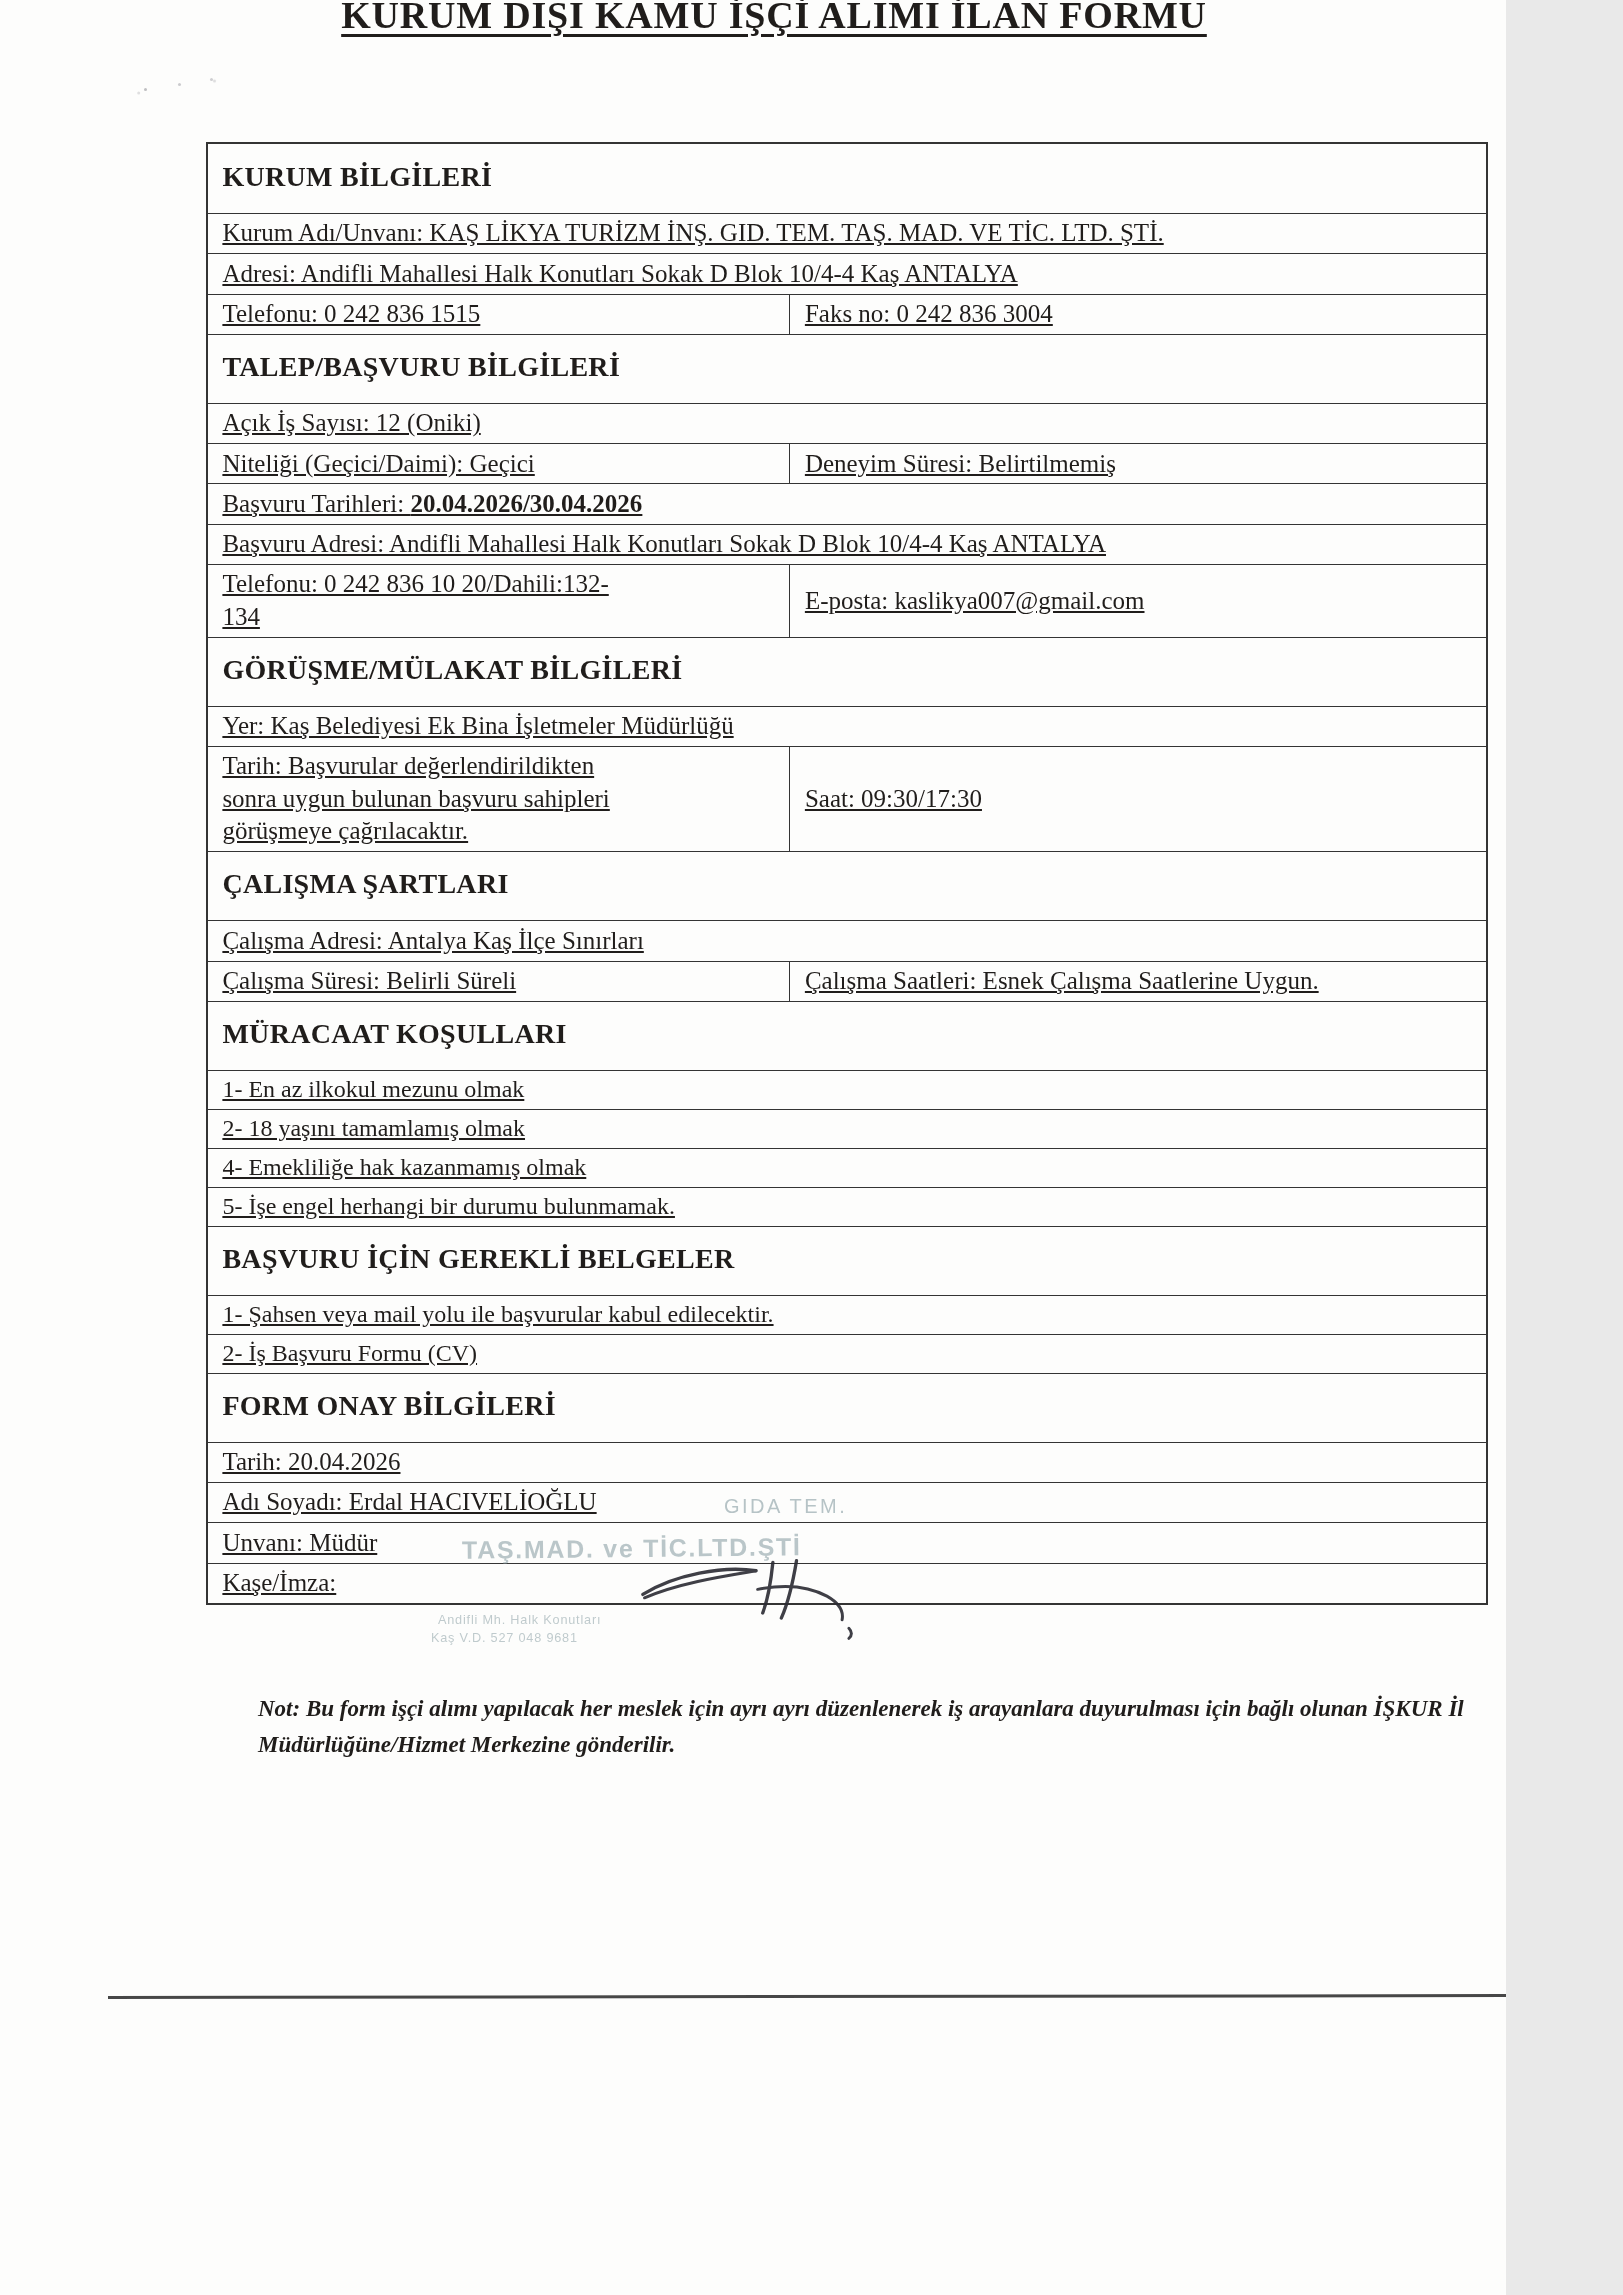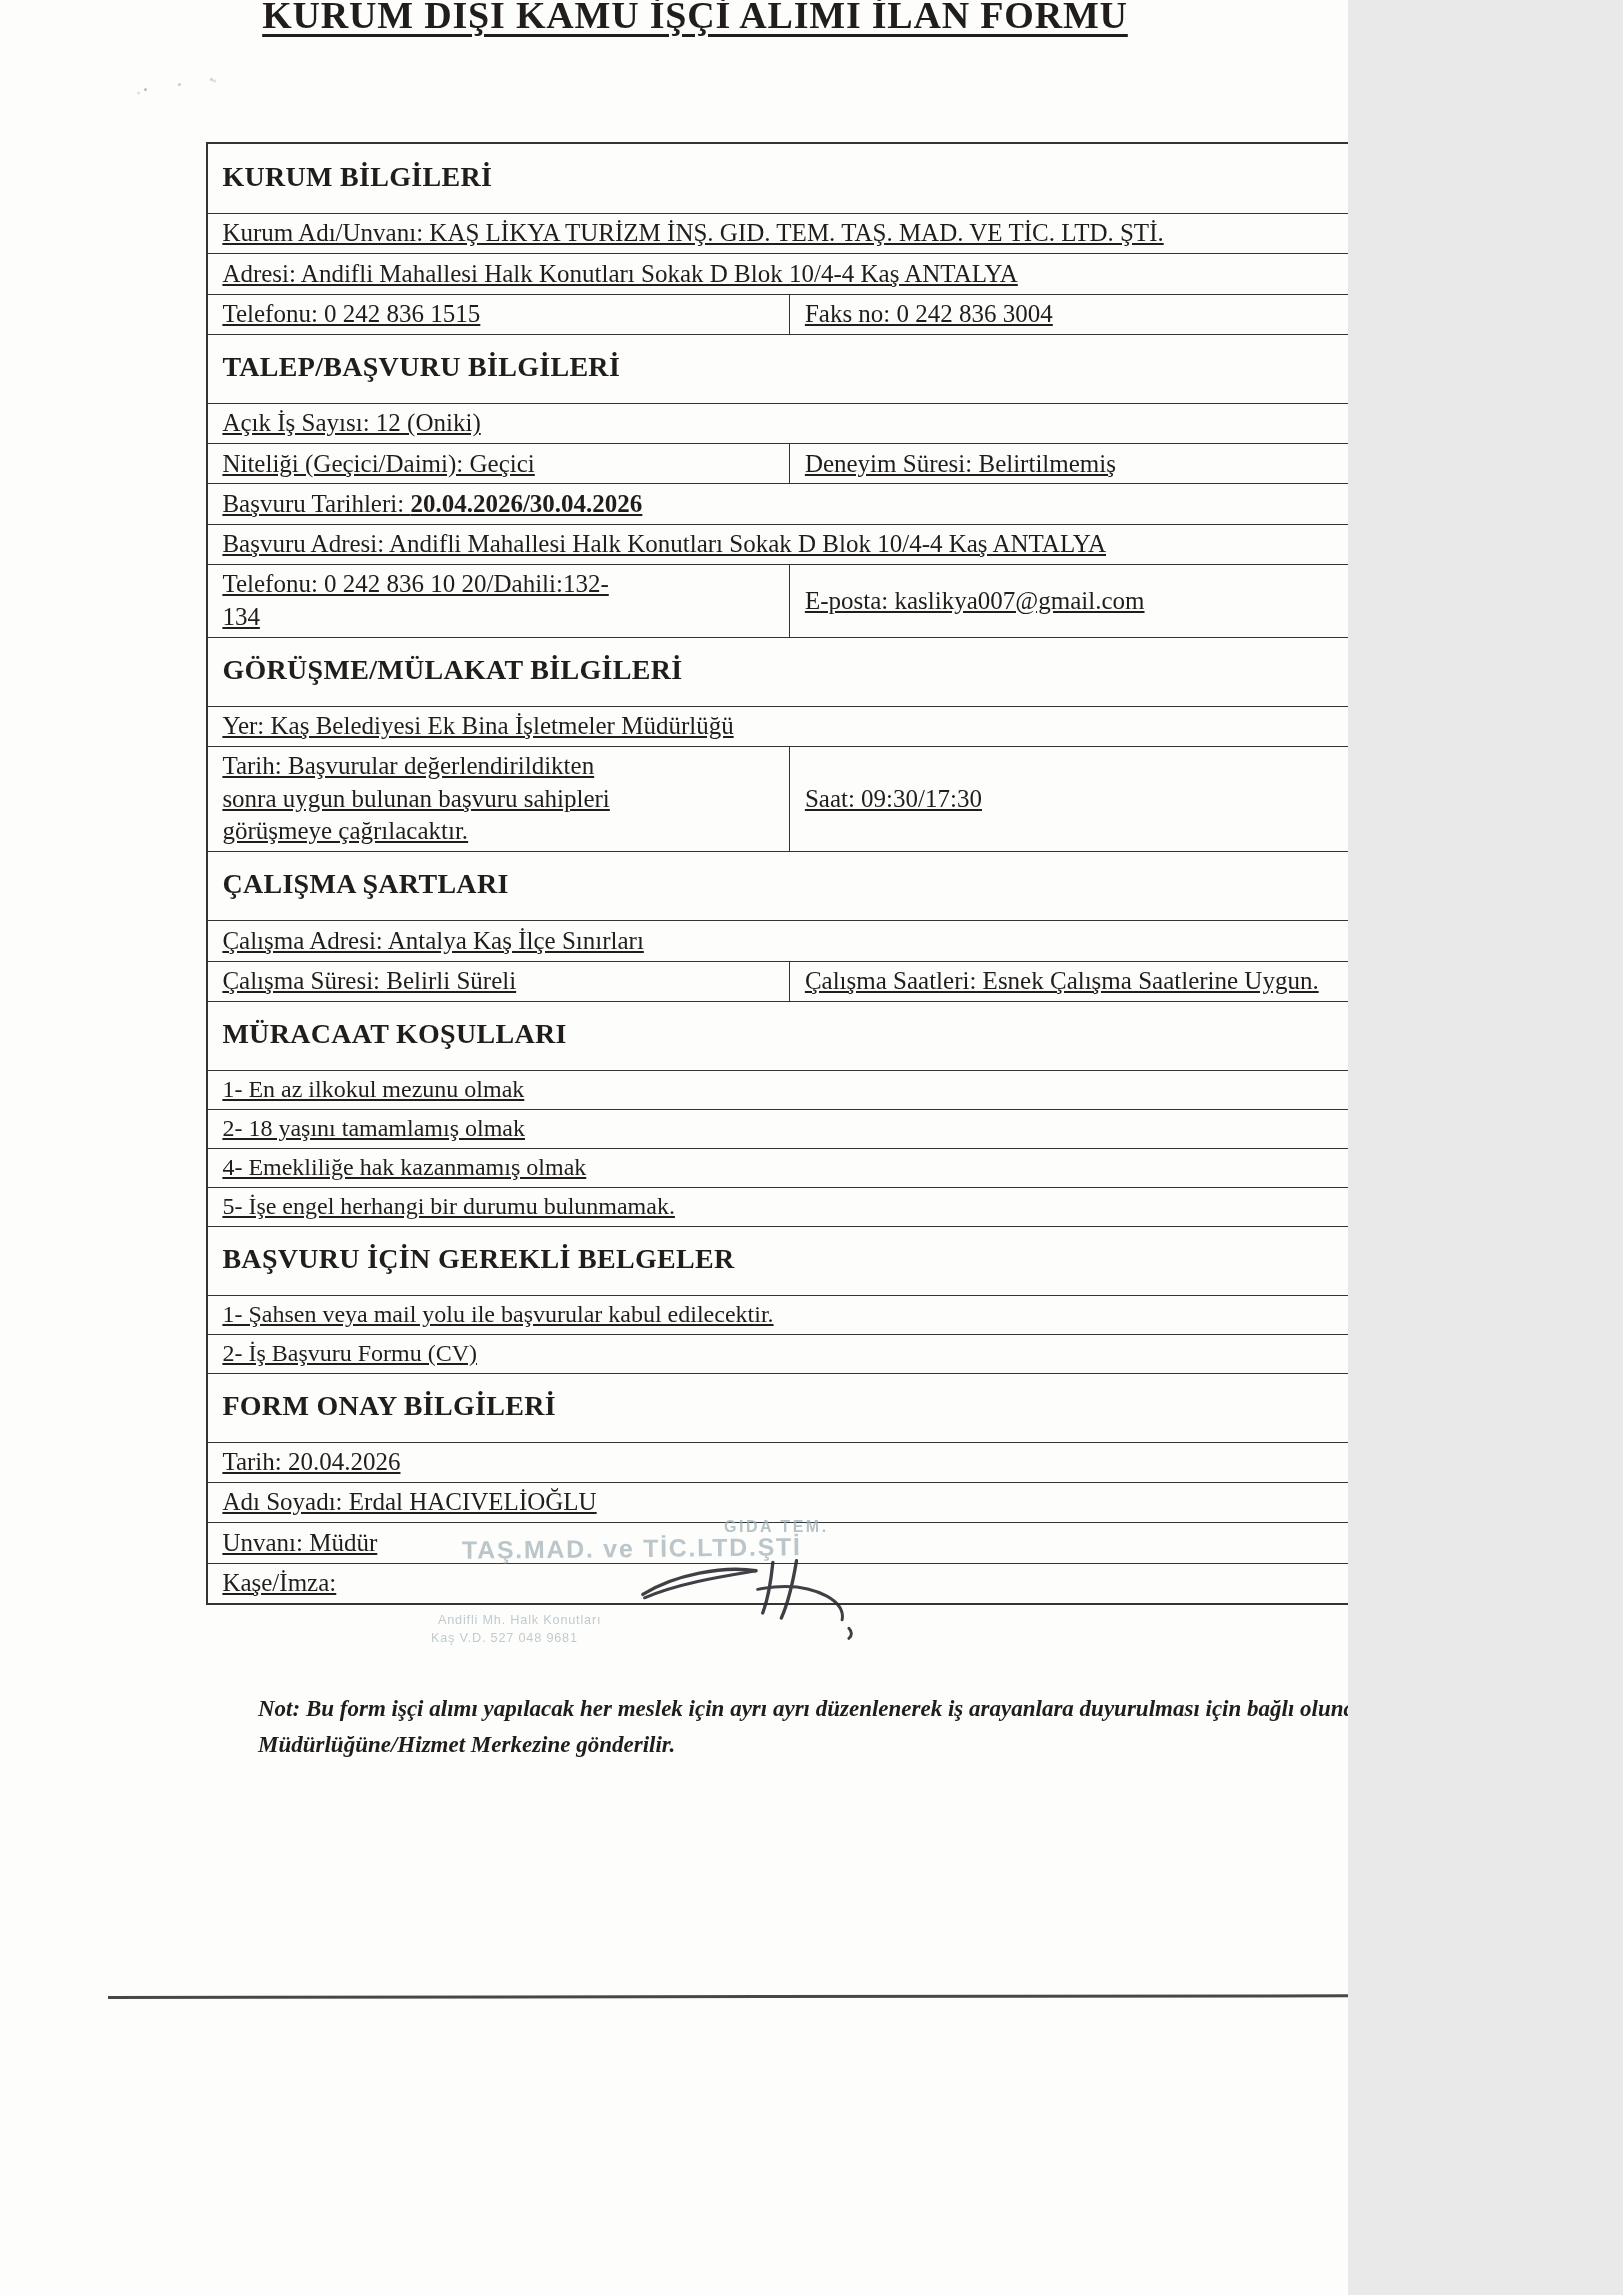--- a/index.html
+++ b/index.html
@@ -4,21 +4,21 @@
 <style>
   :root{
     --ink:#201d1b;
     --border:#343434;
     --stamp:#9fb0b4;
   }
   *{box-sizing:border-box;margin:0;padding:0;}
   html,body{background:#e9e9e9;}
   .page{
     position:relative;
-    width:1348px;height:2295px;
+    width:1506px;height:2295px;
     background:#fdfdfc;
     font-family:"Liberation Serif","DejaVu Serif",serif;
     color:var(--ink);
     overflow:hidden;
   }
   
   .title-wrap{height:71px;overflow:hidden;text-align:center;}
   .title{
     display:inline-block;
     margin-top:-6.8px;
@@ -61,21 +61,21 @@
   .cell + .cell{border-left:1.7px solid var(--border);}
   
   .section:nth-child(5) .row,
   .section:nth-child(6) .row{min-height:34px;font-size:24px;}
   
   .section:last-child .row:last-child{min-height:89px;}
   .section:last-child .row:last-child .cell{align-items:flex-start;padding-top:12px;}
   
   .stamp-overlay{position:absolute;inset:0;pointer-events:none;z-index:2;}
   .stamp-text{position:absolute;color:var(--stamp);font-family:"Liberation Sans","DejaVu Sans",sans-serif;}
-  .stamp-1{left:516px;top:120px;font-size:16px;font-weight:bold;letter-spacing:2.5px;opacity:.75;margin-top:24px;}
+  .stamp-1{left:516px;top:120px;font-size:20px;font-weight:normal;letter-spacing:2.5px;opacity:.75;}
   .stamp-2{left:254px;top:159px;font-size:25px;font-weight:bold;letter-spacing:1.7px;opacity:.7;transform:rotate(-.6deg);}
   .stamp-3{left:230px;top:215px;font-size:12.7px;letter-spacing:0.8px;opacity:.65;margin-top:24px;}
   .stamp-4{left:223px;top:257px;font-size:12.7px;letter-spacing:0.8px;opacity:.65;}
   .signature{position:absolute;left:423px;top:184px;opacity:.9;}
   
   .note{
     position:absolute;left:258px;top:1691px;width:1218px;
     font-size:23px;font-weight:bold;font-style:italic;line-height:1.55;
   }
   .bottom-rule{

